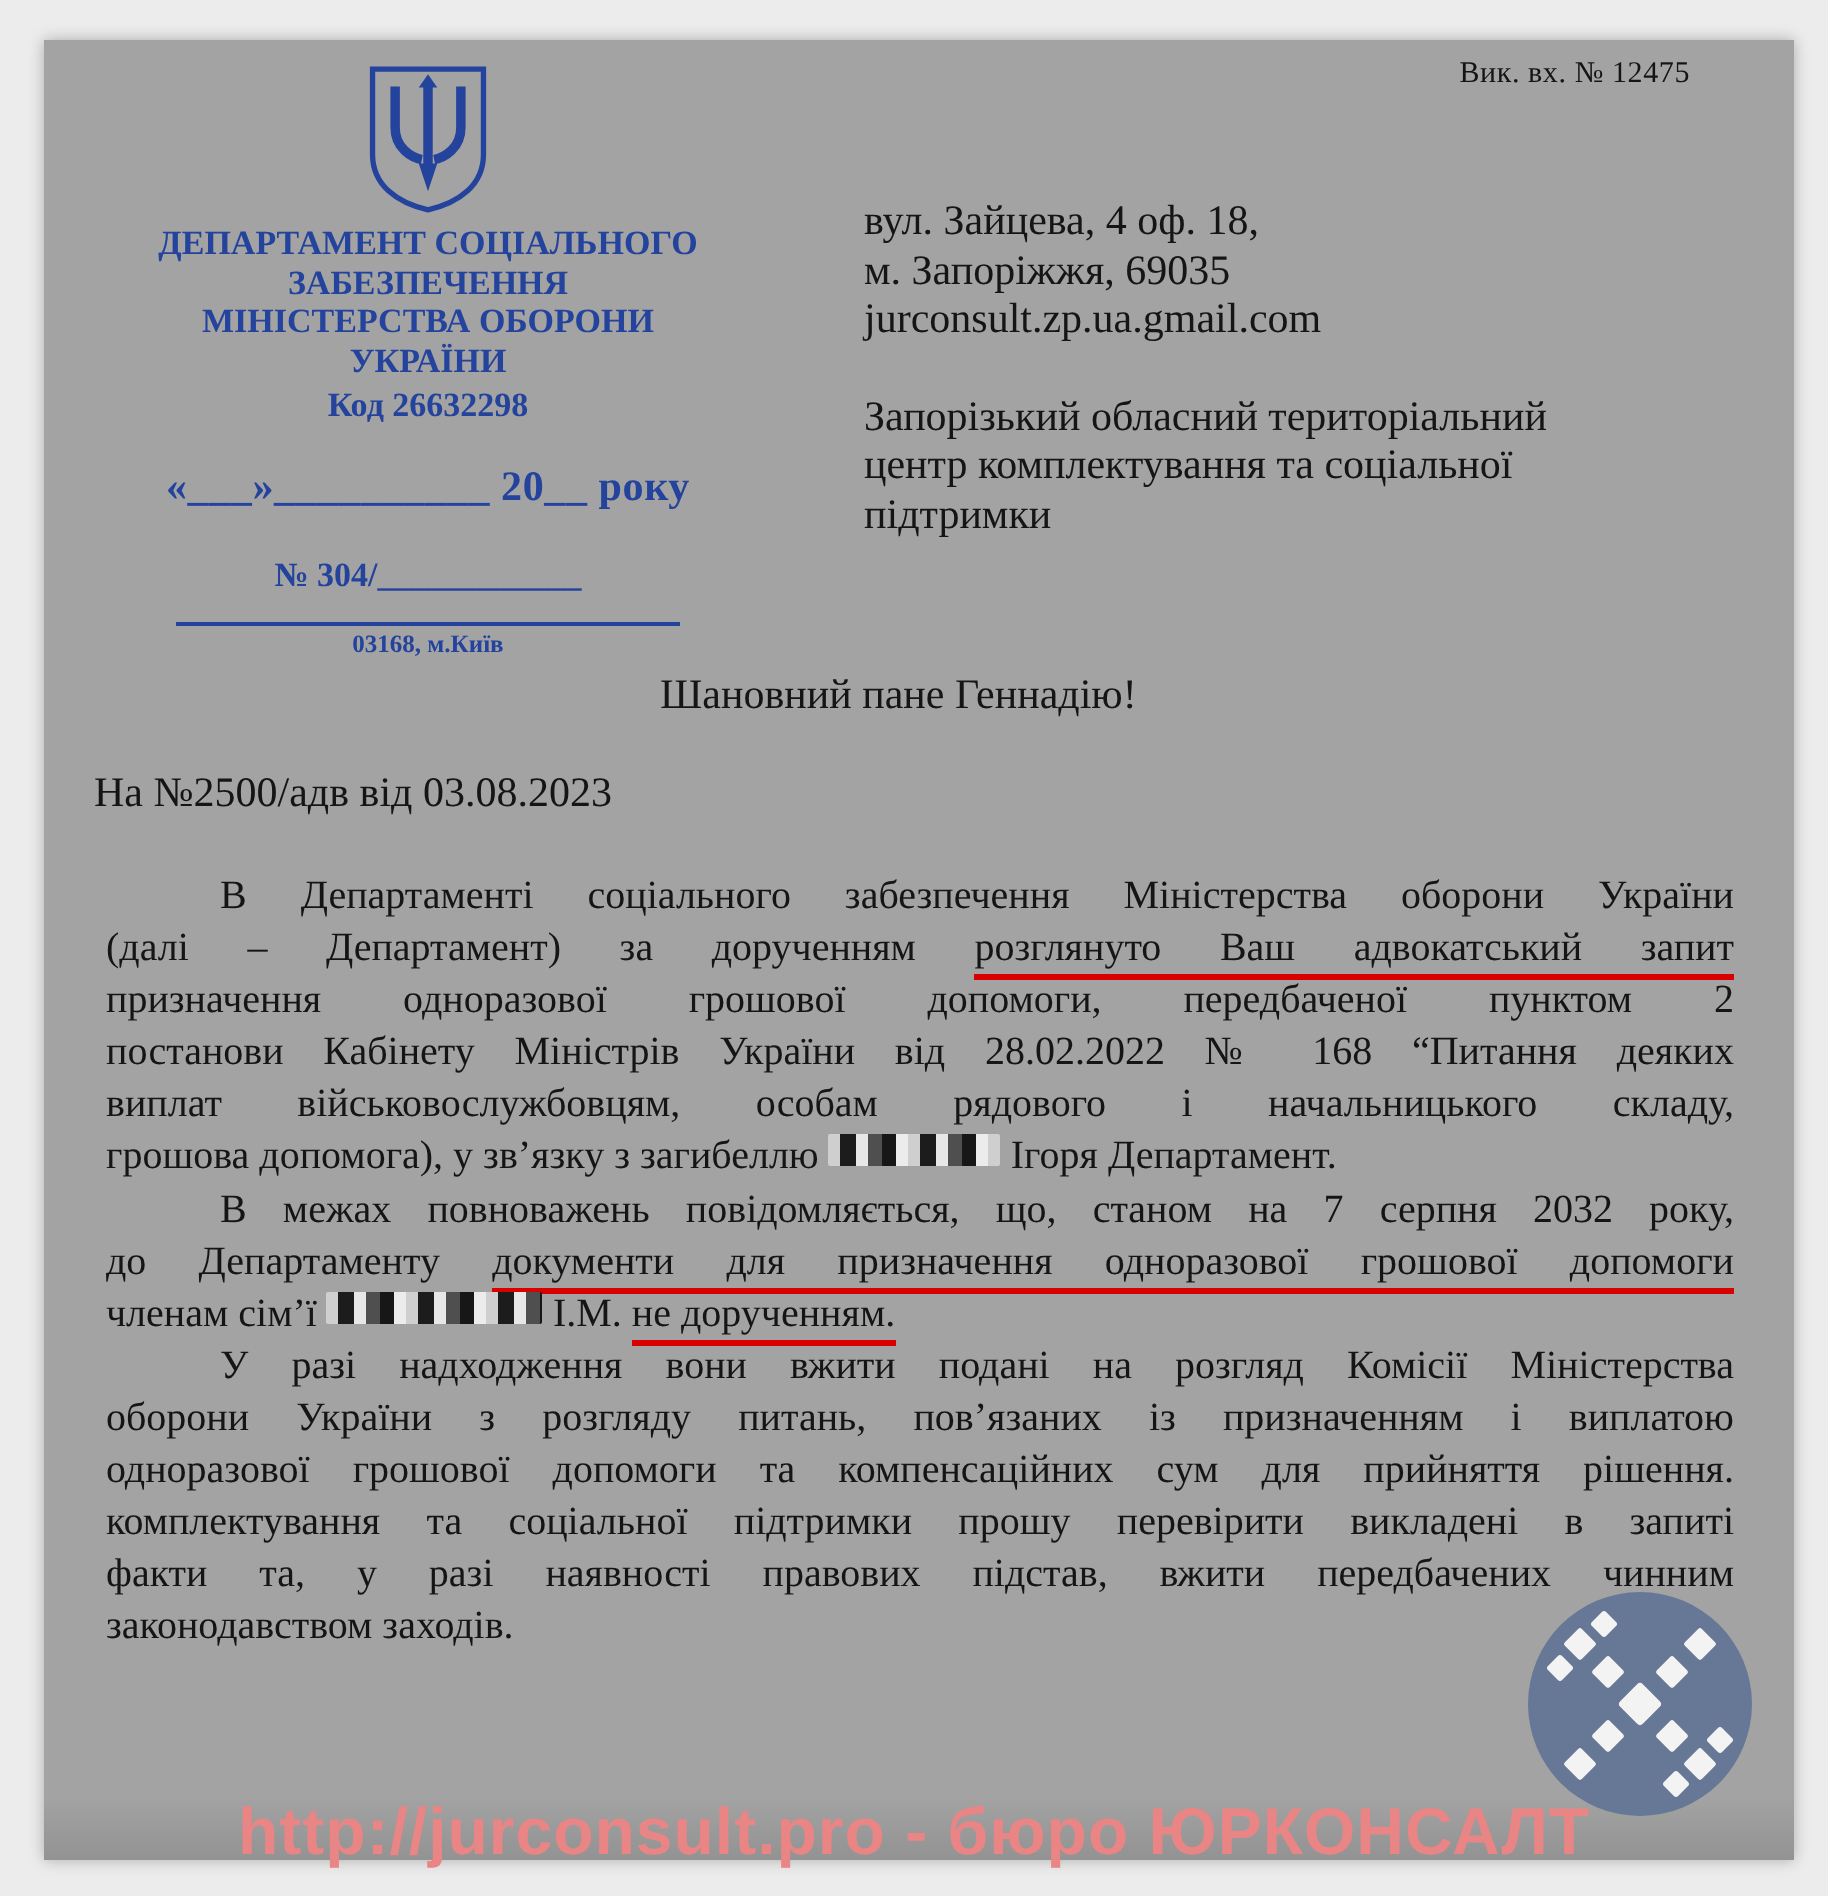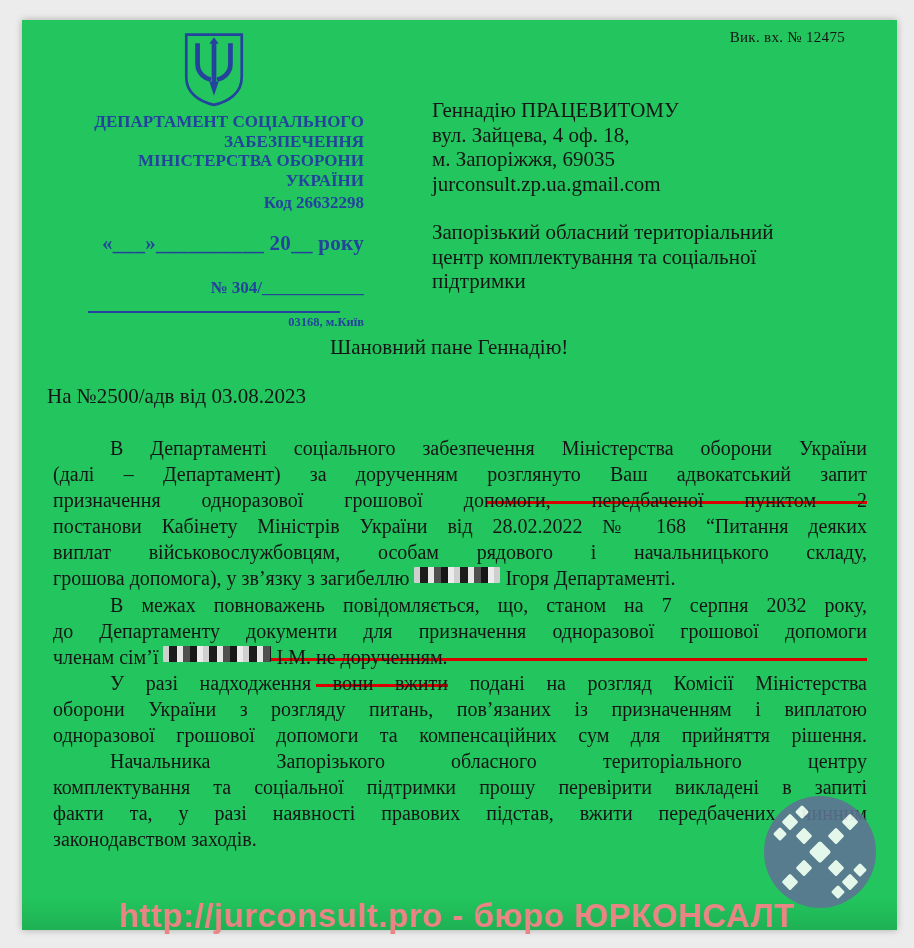--- a/index.html
+++ b/index.html
@@ -4,37 +4,37 @@
 <style>
   html,body{margin:0;padding:0;}
   body{
     width:914px;height:948px;overflow:hidden;position:relative;
     background:#ececec;
     font-family:"Liberation Serif", serif;
     color:#151515;
   }
   .page{
     position:absolute;left:22px;top:20px;width:875px;height:910px;
-    background:#22c55e;
+    background:#a3a3a3;
     box-shadow:0 0 7px rgba(0,0,0,0.28);
   }
   .page-bottom-fade{
     position:absolute;left:0;right:0;bottom:0;height:32px;
     background:linear-gradient(to bottom, rgba(0,0,0,0), rgba(0,0,0,0.10));
     pointer-events:none;
   }
   
   .exec-ref{
     position:absolute;top:9px;right:52px;
     font-size:15px;letter-spacing:0.3px;
   }
   
   .header{position:absolute;top:12px;left:0;right:0;display:flex;}
   .letterhead{
-    margin-left:42px;width:300px;text-align:right;
+    margin-left:42px;width:300px;text-align:center;
     color:var(--blue,#24439d);font-weight:bold;
   }
   .emblem{width:62px;height:76px;margin:0 auto 4px;display:block;color:var(--blue,#24439d);}
   .lh-org{font-size:17px;line-height:19.5px;}
   .lh-code{font-size:17px;margin-top:3px;}
   .lh-date{font-size:21px;margin-top:18px;letter-spacing:0.3px;}
   .lh-num{font-size:17px;margin-top:22px;}
   .lh-rule{width:252px;border:0;border-top:2px solid var(--blue,#24439d);margin:13px auto 2px;}
   .lh-city{font-size:12.5px;}
   .addressee{
@@ -44,21 +44,21 @@
   .addr-org{margin-top:24px;}
   
   .greeting{position:absolute;top:315px;left:308px;font-size:21px;}
   .ref-line{position:absolute;top:364px;left:25px;font-size:21px;}
   
   .doc-body{position:absolute;top:415px;left:18px;width:827px;font-size:20px;}
   .para{margin:0;}
   .line{line-height:26.1px;height:26.1px;white-space:nowrap;text-align:left;margin-left:13px;}
   .line.just{white-space:normal;text-align:justify;text-align-last:justify;}
   .line.indent{text-indent:57px;}
-  .redline{border-bottom:3px solid var(--red,#d90000);padding-bottom:16px;}
+  .redline{border-bottom:3px solid var(--red,#d90000);padding-bottom:2px;}
   .redact{display:inline-block;height:16px;vertical-align:-2px;border-radius:1px;}
   .redact.dark{background:repeating-linear-gradient(90deg,#101010 0 12px,#3a3a3a 12px 18px,#0d0d0d 18px 30px,#777 30px 34px,#1a1a1a 34px 46px);}
   .redact.light{background:repeating-linear-gradient(90deg,#cfcfcf 0 6px,#1c1c1c 6px 14px,#e7e7e7 14px 20px,#4f4f4f 20px 27px,#171717 27px 34px,#ececec 34px 40px);}
   
   .wm-logo{position:absolute;left:763px;top:795px;width:114px;height:114px;z-index:4;opacity:0.88;}
   .wm-text{
     position:absolute;top:897px;left:50%;transform:translateX(-50%);
     z-index:5;white-space:nowrap;
     font-family:"Liberation Sans", sans-serif;font-weight:bold;
     font-size:33px;letter-spacing:0.5px;color:var(--wm,#e98585);
@@ -87,21 +87,20 @@
       <div class="lh-org">МІНІСТЕРСТВА ОБОРОНИ</div>
       <div class="lh-org">УКРАЇНИ</div>
       <div class="lh-code">Код 26632298</div>
       <div class="lh-date">«___»__________ 20__ року</div>
       <div class="lh-num">№ 304/____________</div>
       <hr class="lh-rule">
       <div class="lh-city">03168, м.Київ</div>
     </div>
 
     <div class="addressee">
-      <div>Геннадію ПРАЦЕВИТОМУ</div>
       <div>вул. Зайцева, 4 оф. 18,</div>
       <div>м. Запоріжжя, 69035</div>
       <div>jurconsult.zp.ua.gmail.com</div>
       <div class="addr-org">
         <div>Запорізький обласний територіальний</div>
         <div>центр комплектування та соціальної</div>
         <div>підтримки</div>
       </div>
     </div>
 
@@ -110,34 +109,33 @@
   <div class="greeting">Шановний пане Геннадію!</div>
   <div class="ref-line">На №2500/адв від 03.08.2023</div>
 
   <div class="doc-body">
       <div class="para">
         <div class="line just indent"><span>В Департаменті соціального забезпечення Міністерства оборони України</span></div>
         <div class="line just"><span>(далі – Департамент) за дорученням </span><span class="redline">розглянуто Ваш адвокатський запит</span></div>
         <div class="line just"><span>призначення одноразової грошової допомоги, передбаченої пунктом 2</span></div>
         <div class="line just"><span>постанови Кабінету Міністрів України від 28.02.2022 № 168 “Питання деяких</span></div>
         <div class="line just"><span>виплат військовослужбовцям, особам рядового і начальницького складу,</span></div>
-        <div class="line"><span>грошова допомога), у зв’язку з загибеллю </span><span class="redact light" style="width: 86px;">&nbsp;</span><span> Ігоря Департаменті.</span></div>
+        <div class="line"><span>грошова допомога), у зв’язку з загибеллю </span><span class="redact light" style="width: 86px;">&nbsp;</span><span> Ігоря Департамент.</span></div>
       </div>
       <div class="para">
         <div class="line just indent"><span>В межах повноважень повідомляється, що, станом на 7 серпня 2032 року,</span></div>
         <div class="line just"><span>до Департаменту </span><span class="redline">документи для призначення одноразової грошової допомоги</span></div>
         <div class="line"><span>членам сім’ї </span><span class="redact light" style="width: 108px;">&nbsp;</span><span> І.М. </span><span class="redline">не дорученням.</span></div>
       </div>
       <div class="para">
         <div class="line just indent"><span>У разі надходження вони вжити подані на розгляд Комісії Міністерства</span></div>
         <div class="line just"><span>оборони України з розгляду питань, пов’язаних із призначенням і виплатою</span></div>
         <div class="line just"><span>одноразової грошової допомоги та компенсаційних сум для прийняття рішення.</span></div>
       </div>
       <div class="para">
-        <div class="line just indent"><span>Начальника Запорізького обласного територіального центру</span></div>
         <div class="line just"><span>комплектування та соціальної підтримки прошу перевірити викладені в запиті</span></div>
         <div class="line just"><span>факти та, у разі наявності правових підстав, вжити передбачених чинним</span></div>
         <div class="line"><span>законодавством заходів.</span></div>
       </div>
     </div>
 
   <div class="page-bottom-fade"></div>
 </div>
 
 <svg class="wm-logo" viewBox="0 0 114 114">

